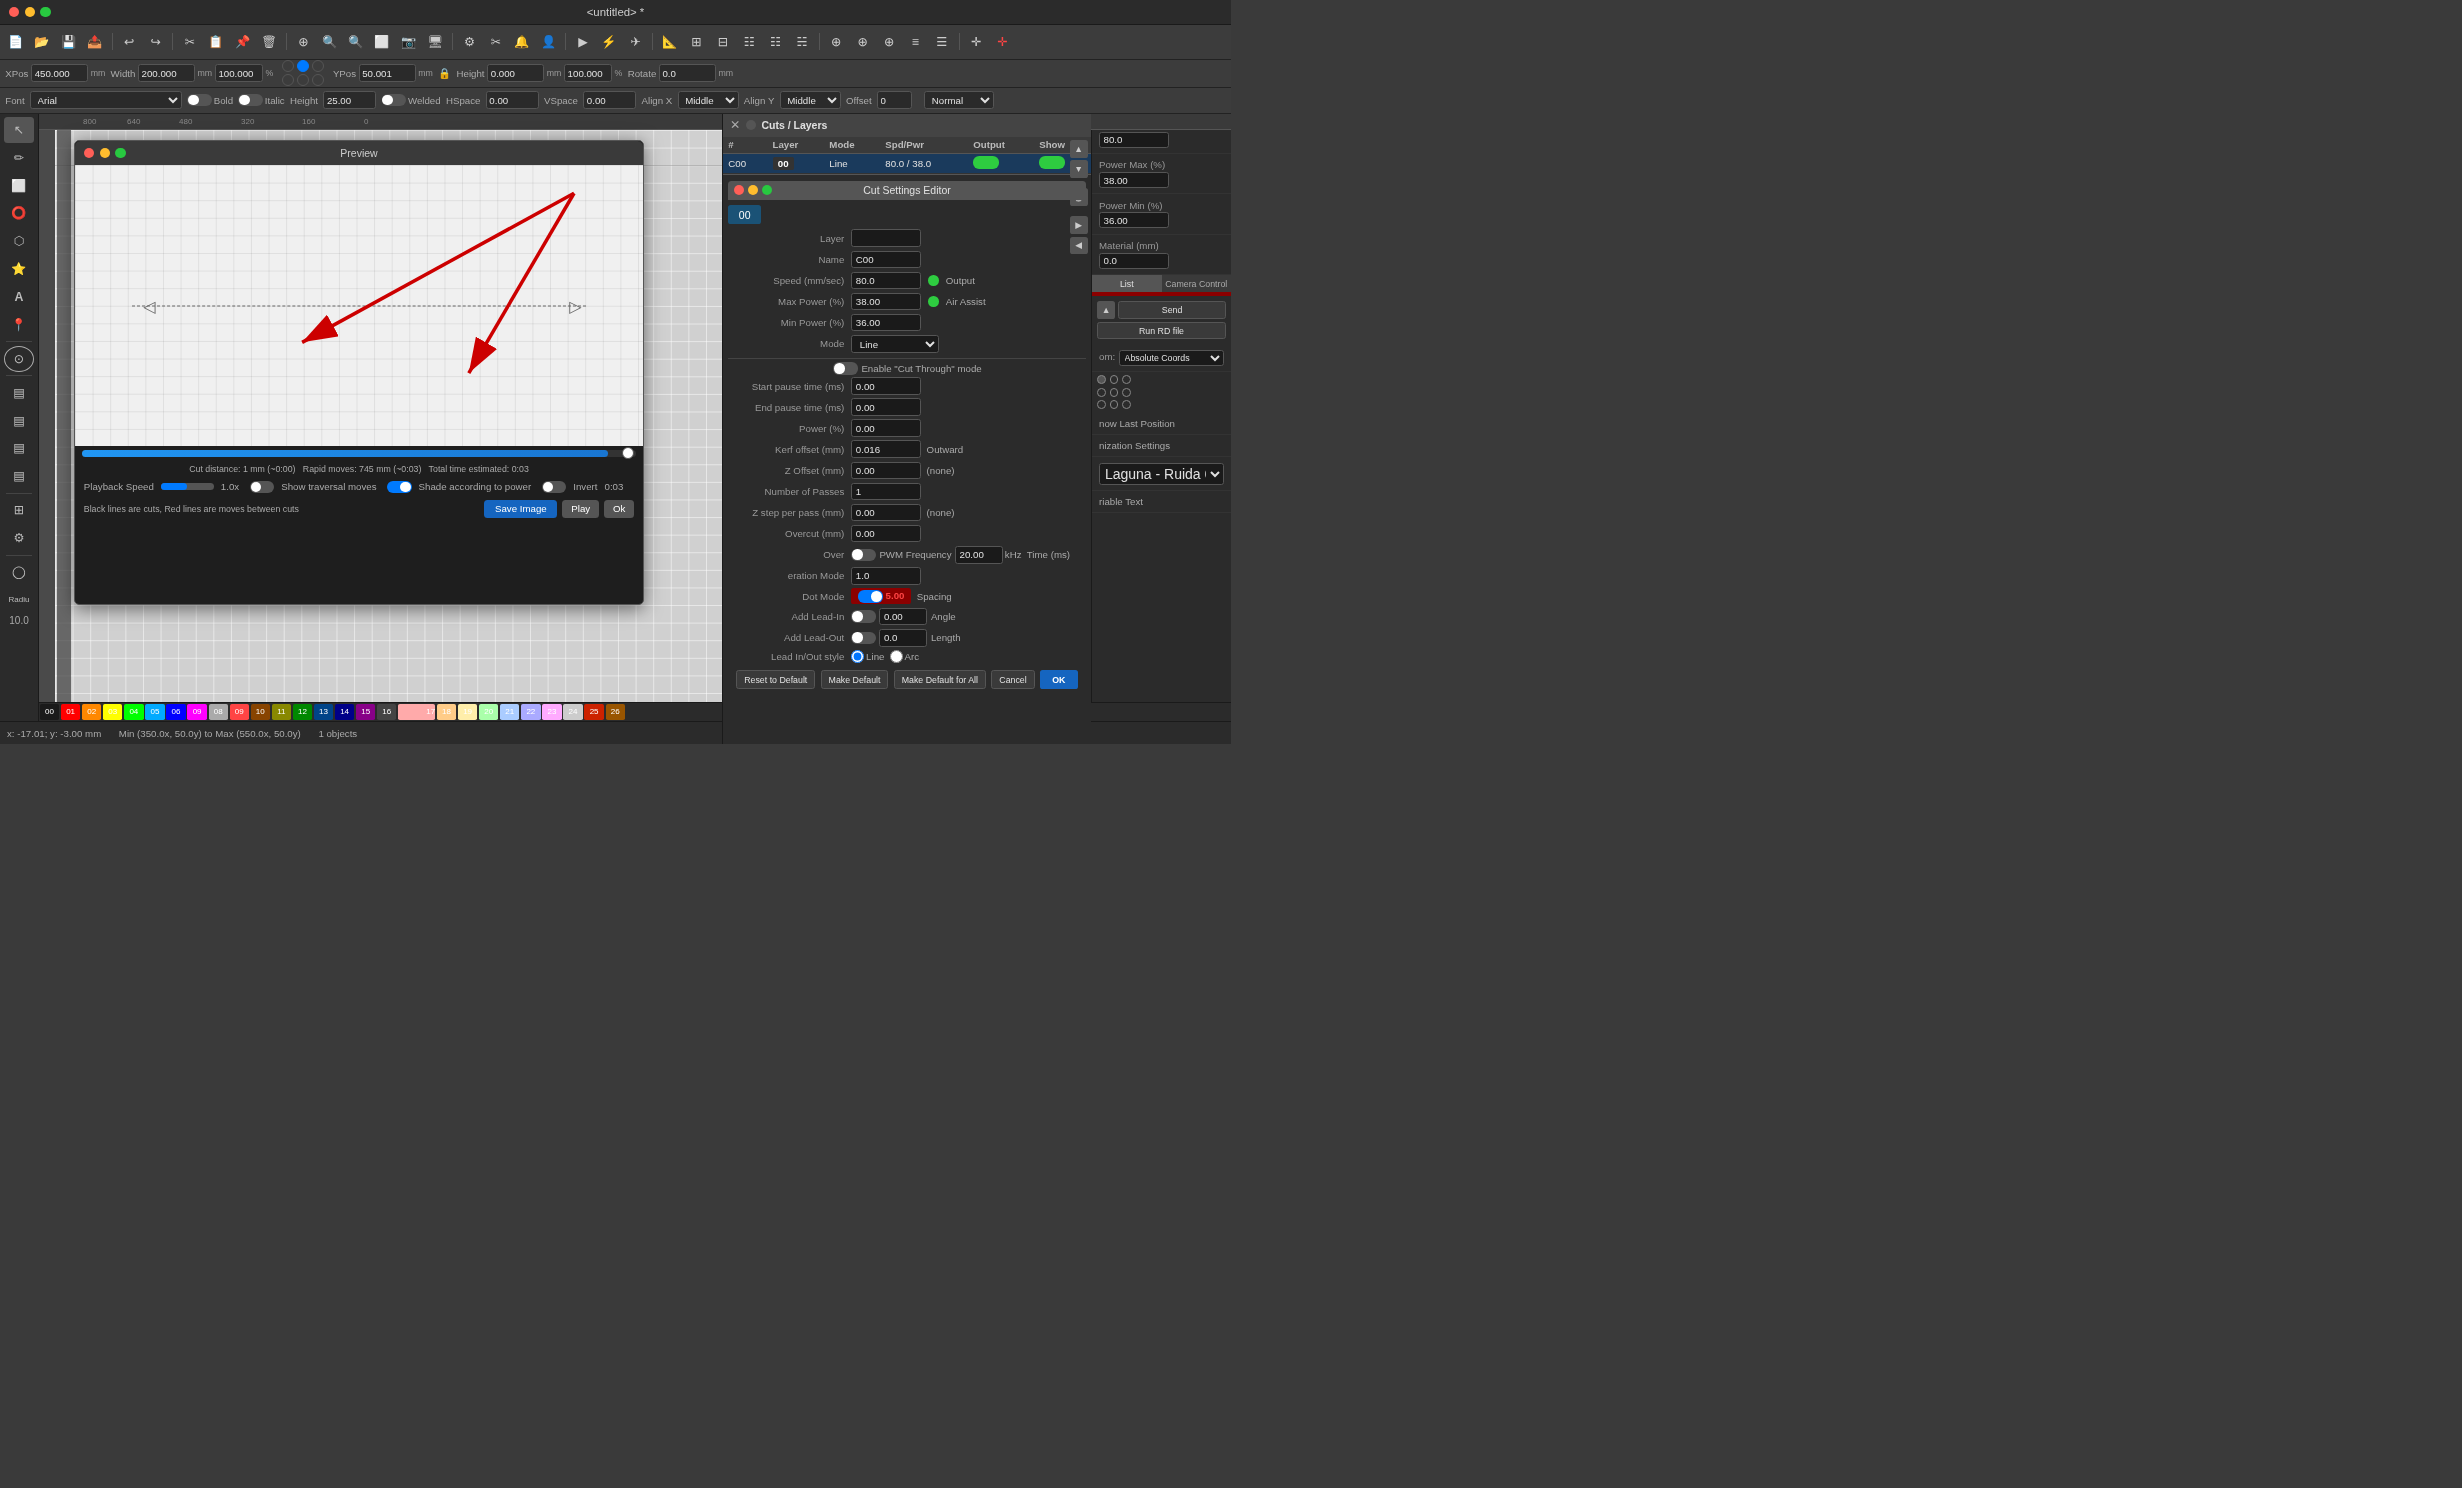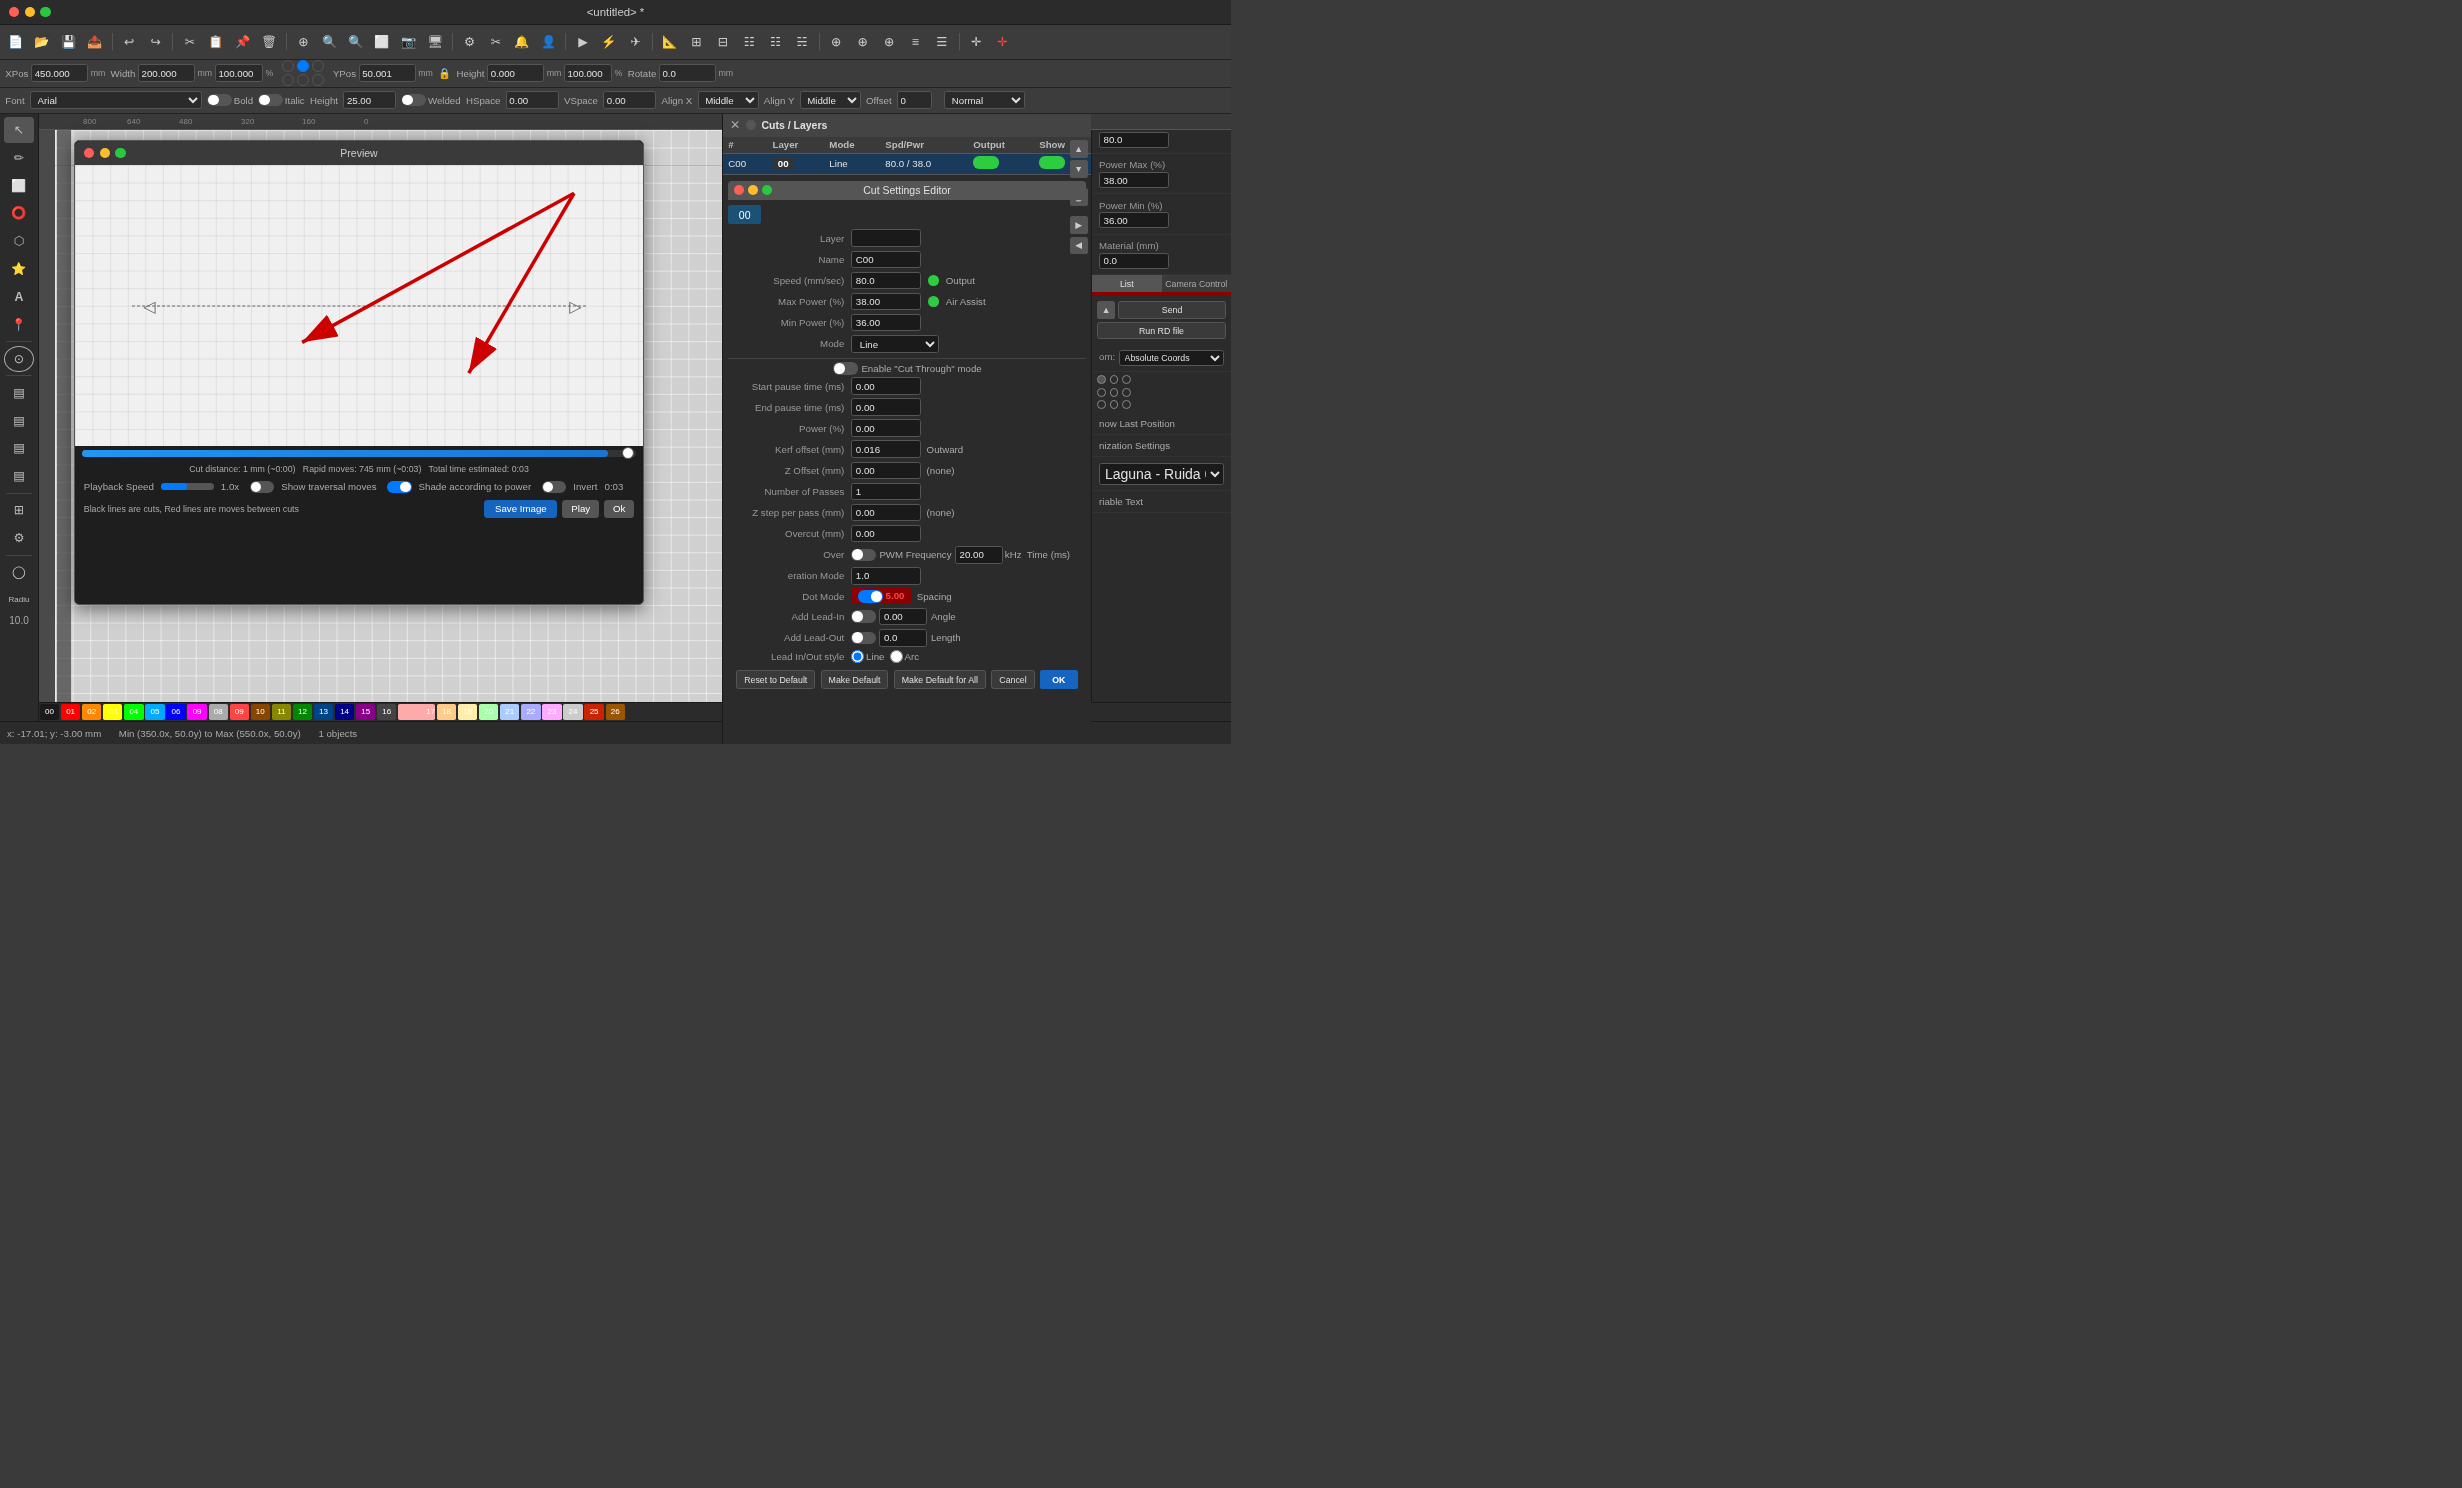--- a/index.html
+++ b/index.html
@@ -22,21 +22,21 @@
     
     .propbar { height: 28px; background: #3c3c3c; border-bottom: 0.9px solid #222; display: flex; align-items: center; padding: 0 5.3px; gap: 5.3px; font-size: 9.7px; }
     .prop-group { display: flex; align-items: center; gap: 2.6px; }
     .prop-label { color: #aaa; }
     .prop-input { background: #2a2a2a; border: 0.9px solid #555; border-radius: 2.6px; color: #e0e0e0; padding: 0.9px 2.6px; width: 57px; height: 17.6px; font-size: 9.7px; }
     .prop-unit { color: #999; font-size: 8.8px; }
     .lock-icon { color: #aaa; font-size: 10.5px; }
 
     
     .fontbar { height: 26px; background: #3c3c3c; border-bottom: 0.9px solid #222; display: flex; align-items: center; padding: 0 5.3px; gap: 5.3px; font-size: 9.7px; }
-    .font-select { background: #2a2a2a; border: 0.9px solid #555; border-radius: 2.6px; color: #e0e0e0; padding: 0.9px 2.6px; height: 17.6px; font-size: 9.7px; width: 172px; }
+    .font-select { background: #2a2a2a; border: 0.9px solid #555; border-radius: 2.6px; color: #e0e0e0; padding: 0.9px 2.6px; height: 17.6px; font-size: 9.7px; width: 152px; }
     .font-input { background: #2a2a2a; border: 0.9px solid #555; border-radius: 2.6px; color: #e0e0e0; padding: 0.9px 2.6px; width: 53px; height: 17.6px; font-size: 9.7px; }
     .font-check-group { display: flex; align-items: center; gap: 1.8px; color: #aaa; }
     .toggle-switch { width: 24.6px; height: 12.3px; background: #555; border-radius: 6.1px; position: relative; cursor: pointer; }
     .toggle-switch.on { background: #007aff; }
     .toggle-knob { width: 10.5px; height: 10.5px; background: white; border-radius: 50%; position: absolute; top: 0.9px; left: 0.9px; transition: left 0.1s; }
     .toggle-switch.on .toggle-knob { left: 13px; }
 
     
     .left-toolbar { width: 39px; background: #2b2b2b; border-right: 0.9px solid #1a1a1a; display: flex; flex-direction: column; align-items: center; padding: 3.5px 0; gap: 1.8px; }
     .lt-btn { width: 30px; height: 26px; background: transparent; border: none; border-radius: 3.5px; cursor: pointer; display: flex; align-items: center; justify-content: center; color: #bbb; font-size: 12.3px; }
@@ -245,21 +245,21 @@
   <span class="prop-label">Align X</span>
   <select class="font-input" style="width:61px;">
     <option>Middle</option>
   </select>
   <span class="prop-label">Align Y</span>
   <select class="font-input" style="width:61px;">
     <option>Middle</option>
   </select>
   <span class="prop-label">Offset</span>
   <input class="font-input" style="width: 35px;" type="text" value="0">
-  <select class="font-input" style="width:81px; margin-left:7px;">
+  <select class="font-input" style="width:70px; margin-left:7px;">
     <option>Normal</option>
   </select>
 </div>
 
 <div style="display:flex; height: calc(100vh - 24.6px - 35px - 28px - 26px - 23px - 19.3px); position:relative;">
 
   <div class="left-toolbar">
     <button class="lt-btn active">↖</button>
     <button class="lt-btn">✏</button>
     <button class="lt-btn">⬜</button>

